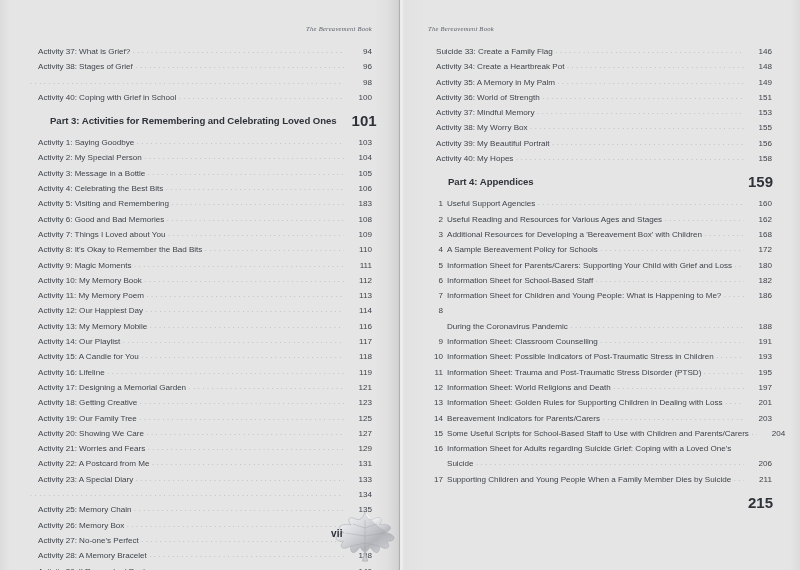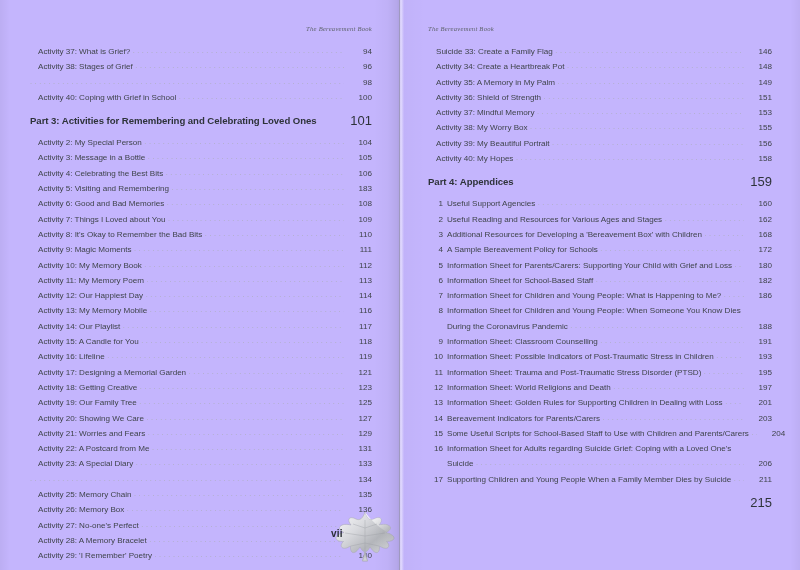--- a/index.html
+++ b/index.html
@@ -43,21 +43,21 @@
     background: linear-gradient(to left, rgba(0,0,0,0.04), rgba(0,0,0,0));
     pointer-events: none;
     z-index: 5;
   }
 
   .page {
     position: relative;
     width: 400px;
     height: 570px;
     box-sizing: border-box;
-    background: #c4b5fd;
+    background: #e5e5e5;
   }
 
   
   .gutter {
     position: absolute;
     left: 374px;
     top: 0;
     width: 52px;
     height: 570px;
     z-index: 4;
@@ -151,35 +151,36 @@
   
   .row.activity .label { padding-left: 8px; }
 
   
   .row.part {
     height: 22px;
     line-height: 22px;
     align-items: center;
     margin-top: 5px;
     margin-bottom: 3px;
+    margin-left: 20px;
   }
   .row.part .label {
     font-size: 9.6px;
     font-weight: bold;
     color: #2e333a;
     letter-spacing: -0.05px;
     padding-right: 5px;
   }
   .row.part .leader::after {
     bottom: 3px;
     color: #b0b4ba;
   }
   .row.part .pageno {
-    font-size: 13px;
-    font-weight: normal;
+    font-size: 15px;
+    font-weight: bold;
     color: #2e333a;
   }
 
   
   .row.appendix .num {
     flex: 0 0 auto;
     width: 15px;
     text-align: right;
     font-size: 8.1px;
     color: #3f444b;
@@ -236,20 +237,25 @@
         </div>
         <div class="row activity">
           <span class="label">Activity 40: Coping with Grief in School</span>
           <span class="leader"></span>
           <span class="pageno">100</span>
         </div>
         <div class="row part">
           <span class="label">Part 3: Activities for Remembering and Celebrating Loved Ones</span>
           <span class="leader"></span>
           <span class="pageno">101</span>
+        </div>
+        <div class="row activity">
+          <span class="label">Activity 1: Saying Goodbye</span>
+          <span class="leader"></span>
+          <span class="pageno">103</span>
         </div>
         <div class="row activity">
           <span class="label">Activity 2: My Special Person</span>
           <span class="leader"></span>
           <span class="pageno">104</span>
         </div>
         <div class="row activity">
           <span class="label">Activity 3: Message in a Bottle</span>
           <span class="leader"></span>
           <span class="pageno">105</span>
@@ -427,21 +433,21 @@
           <span class="label">Activity 34: Create a Heartbreak Pot</span>
           <span class="leader"></span>
           <span class="pageno">148</span>
         </div>
         <div class="row activity">
           <span class="label">Activity 35: A Memory in My Palm</span>
           <span class="leader"></span>
           <span class="pageno">149</span>
         </div>
         <div class="row activity">
-          <span class="label">Activity 36: Shield of Strength</span>
+          <span class="label">Activity 36: World of Strength</span>
           <span class="leader"></span>
           <span class="pageno">151</span>
         </div>
         <div class="row activity">
           <span class="label">Activity 37: Mindful Memory</span>
           <span class="leader"></span>
           <span class="pageno">153</span>
         </div>
         <div class="row activity">
           <span class="label">Activity 38: My Worry Box</span>
@@ -500,21 +506,20 @@
           <span class="pageno">182</span>
         </div>
         <div class="row appendix">
           <span class="num">7</span>
           <span class="label">Information Sheet for Children and Young People: What is Happening to Me?</span>
           <span class="leader"></span>
           <span class="pageno">186</span>
         </div>
         <div class="row appendix noleader">
           <span class="num">8</span>
-          <span class="label">Information Sheet for Children and Young People: When Someone You Know Dies</span>
           <span class="leader"></span>
           <span class="pageno"></span>
         </div>
         <div class="row appendix continued">
           <span class="num"></span>
           <span class="label">During the Coronavirus Pandemic</span>
           <span class="leader"></span>
           <span class="pageno">188</span>
         </div>
         <div class="row appendix">

